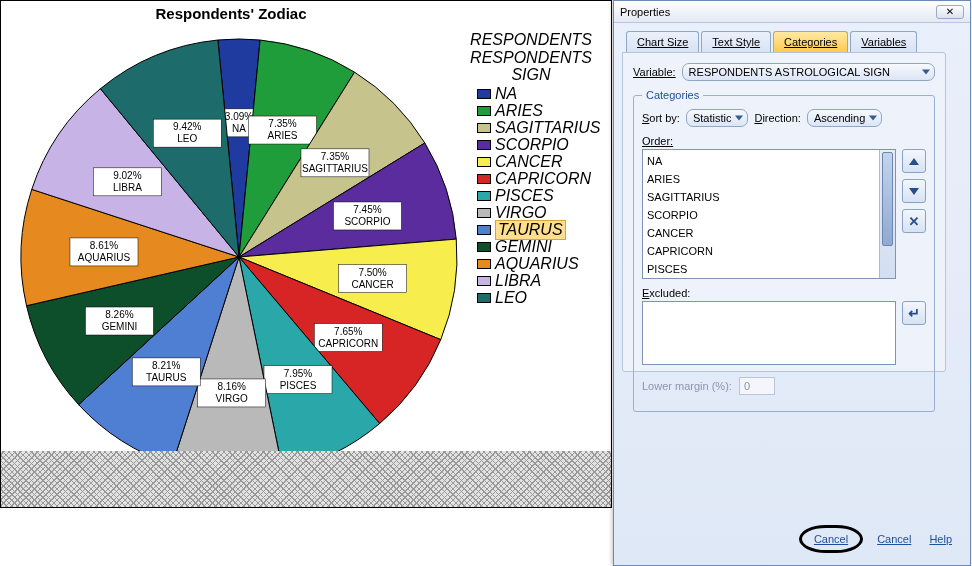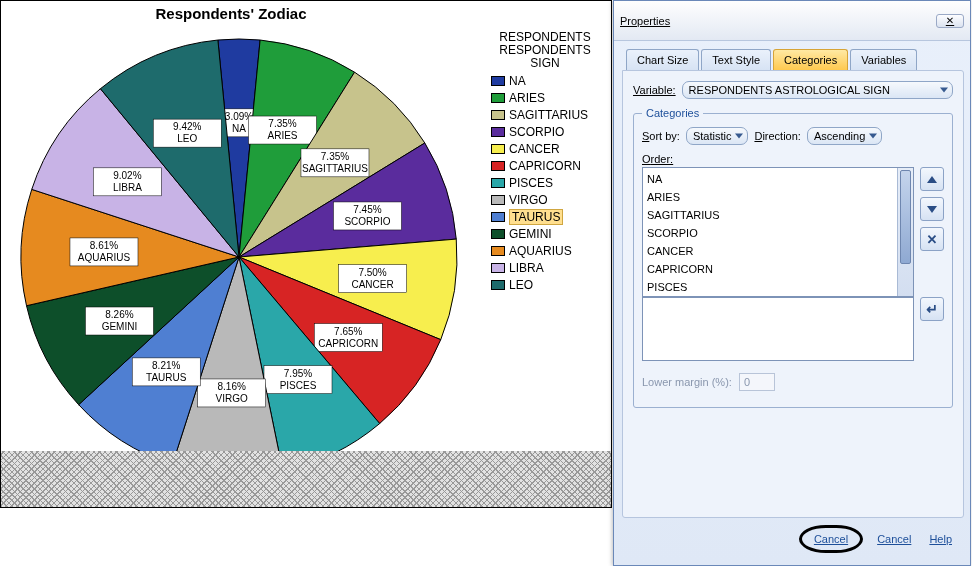--- a/index.html
+++ b/index.html
@@ -35,23 +35,24 @@
     font-weight: bold;
     font-size: 15px;
   }
   svg.pie {
     position: absolute;
     left: 8px; top: 26px;
     width: 460px; height: 460px;
   }
   .legend {
     position: absolute;
-    right: 2px; top: 30px;
+    right: 16px; top: 30px;
     width: 128px;
-    font-size: 12px;
+    font-size: 16px;
+    font-style: italic;
   }
   .legend-title {
     text-align: center;
     margin-bottom: 2px;
     line-height: 1.1;
   }
   .legend-row {
     display: flex; align-items: center;
     gap: 4px;
     margin: 0 0 0 10px;
@@ -73,27 +74,26 @@
   
   .panel {
     position: absolute;
     left: 613px; top: 0;
     width: 358px; height: 566px;
     border: 1px solid #6a88b8;
     background: linear-gradient(#e9f0fb,#dfe8f6);
     box-shadow: -1px 0 4px rgba(0,0,0,0.25);
   }
   .panel-titlebar {
-    height: 40px;
+    height: 22px;
     background: linear-gradient(#fefefe,#e3e9f3);
     border-bottom: 1px solid #b7c6de;
     display: flex; align-items: center;
     padding: 0 6px;
     font-size: 11px;
-    text-decoration: underline;
   }
   .panel-titlebar .close {
     margin-left: auto;
     width: 28px; height: 14px;
     border: 1px solid #9aa9c6;
     border-radius: 3px;
     background: linear-gradient(#fdfdff,#dbe3f0);
     font-size: 10px;
     text-align: center;
     line-height: 12px;
@@ -106,32 +106,33 @@
     padding: 8px 12px 0 12px;
   }
   .tab {
     padding: 4px 10px;
     border: 1px solid #8fa6c7;
     border-bottom: none;
     background: linear-gradient(#eaf1fb,#d7e3f4);
     border-radius: 3px 3px 0 0;
     font-size: 11px;
     cursor: pointer;
+    text-decoration: underline;
   }
   .tab.active {
     background: linear-gradient(#ffe9a3,#ffc94f);
     border-color: #d7a437;
   }
   .tab-body {
-    margin: 0 6px 8px 8px;
+    margin: 0 24px 8px 8px;
     background: #eef3fb;
     border: 1px solid #b6c5de;
     border-radius: 0 3px 3px 3px;
     padding: 10px 10px 23px 10px;
-    height: 448px;
+    height: 320px;
     position: relative;
   }
   .row { display: flex; align-items: center; gap: 6px; margin-bottom: 8px; flex-wrap: wrap;}
   .label-ul { text-decoration: underline; }
   .dd {
     border: 1px solid #8fa6c7;
     background: linear-gradient(#f6f9fd,#dbe6f5);
     padding: 2px 16px 2px 6px;
     font-size: 11px;
     position: relative;
@@ -434,20 +435,21 @@
             </div>
           <div class="sqbtn">
               <span class="arrow-down"></span>
             </div>
           <div class="sqbtn">
               <span class="x-mark">✕</span>
             </div>
         </div>
       </div>
 
+      <div style="margin:8px 0 2px 0;"><span class="label-ul">E</span>xcluded:</div>
       <div class="listpair">
         <div class="listbox small"></div>
         <div class="btncol">
           <div class="sqbtn">
               <span class="ret-arrow">↵</span>
             </div>
         </div>
       </div>
 
       <div class="row margins" style="margin-top:12px;gap:6px;">

